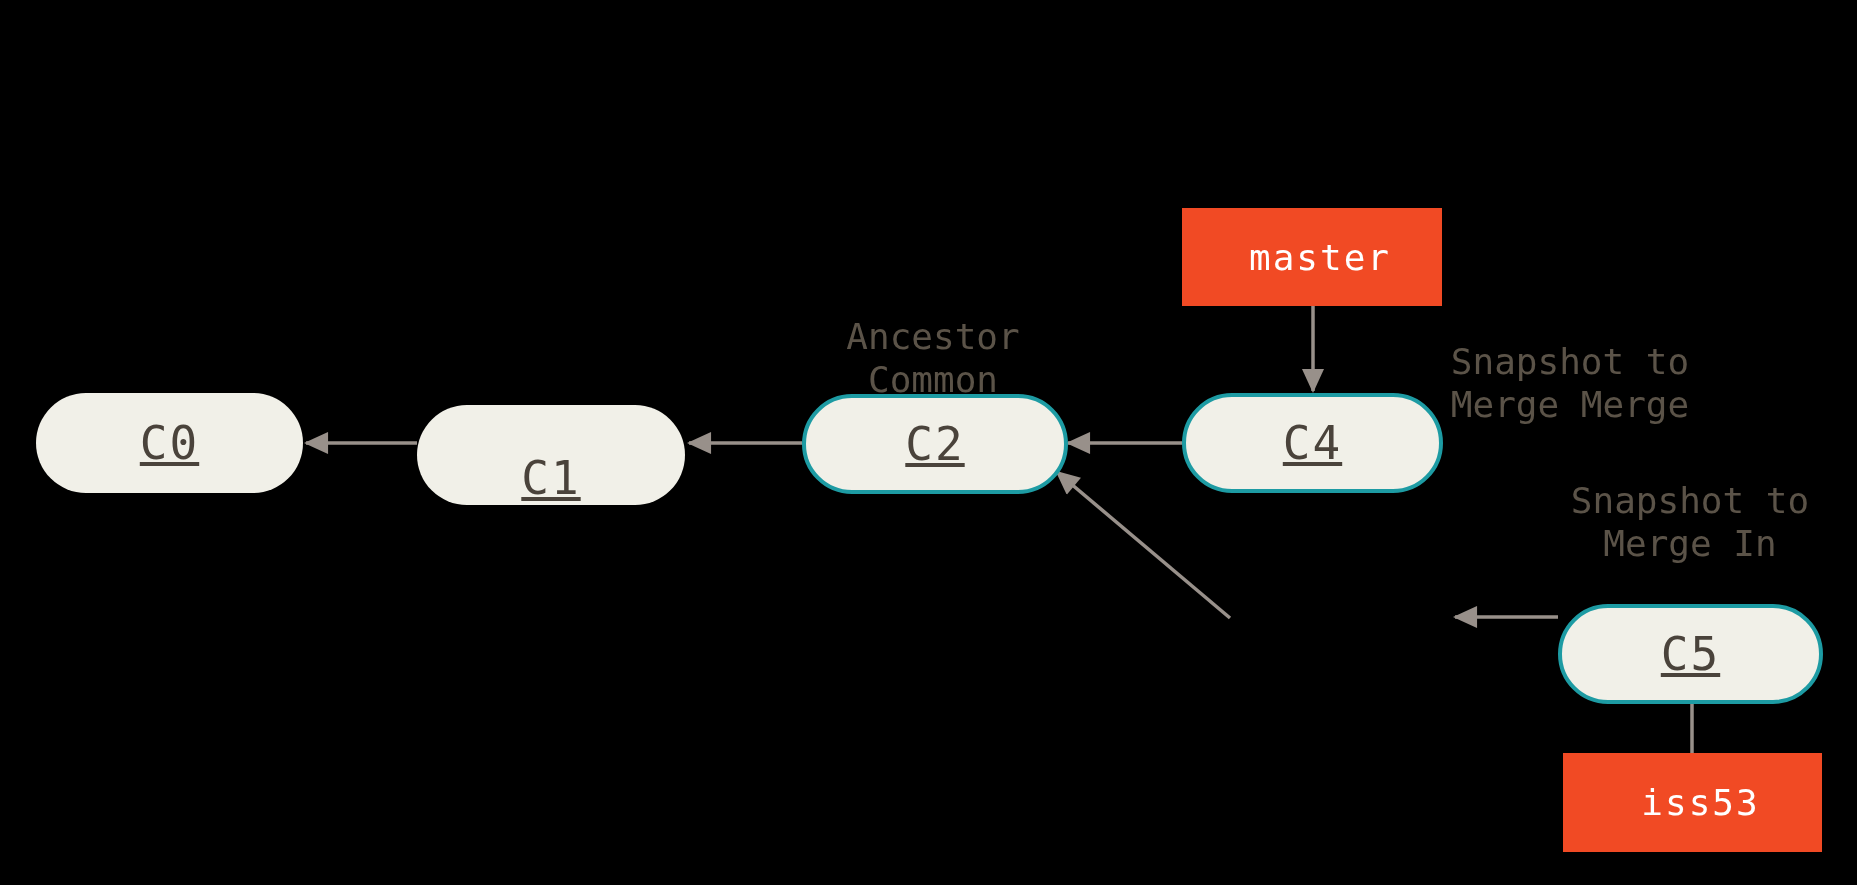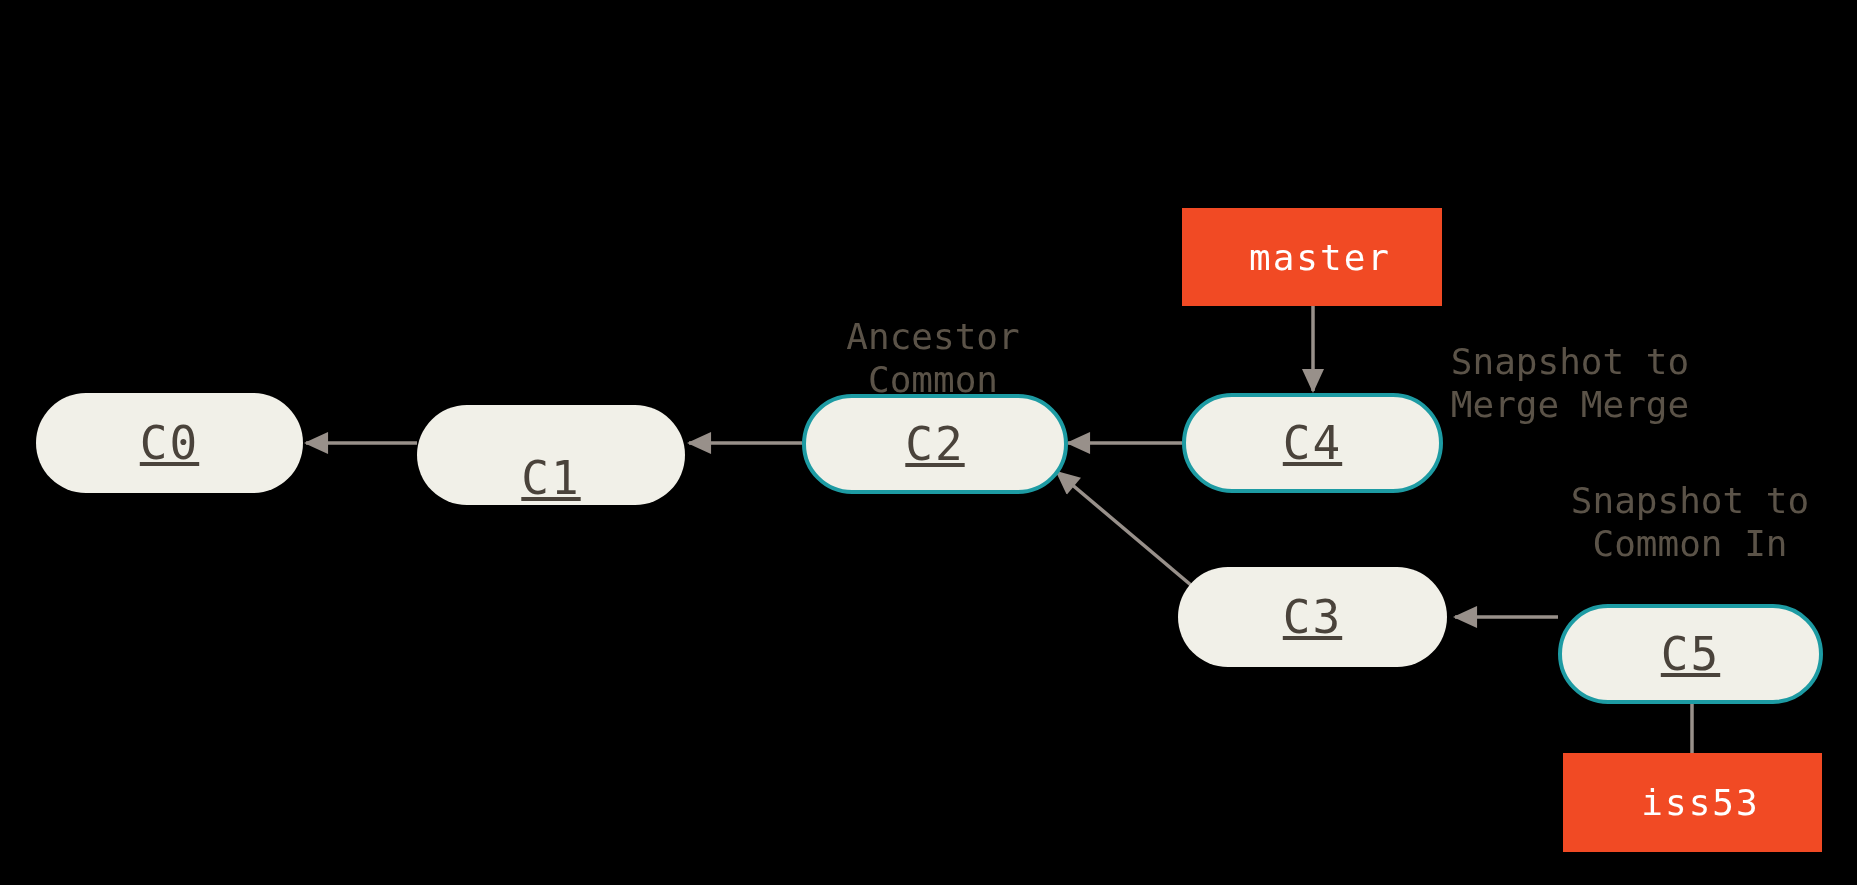--- a/index.html
+++ b/index.html
@@ -85,23 +85,20 @@
   </div>
 
   <div class="commit highlight" style="left:802px;top:394px;width:266px;text-align:center;">
     <span>C2</span>
   </div>
 
   <div class="commit highlight" style="left:1182px;top:393px;width:261px;">
     <span>C4</span>
   </div>
 
-  <div class="commit" style="left:1178px;top:567px;width:269px;">
-    <span>C3</span>
-  </div>
 
   <div class="commit highlight" style="left:1558px;top:568px;width:265px;margin-top:36px;">
     <span>C5</span>
   </div>
 
   <div class="branch" style="left:1182px;top:208px;width:260px;height:98px;">
     <span>master</span>
   </div>
 
   <div class="branch" style="left:1563px;top:753px;width:259px;height:99px;">
@@ -113,16 +110,16 @@
     <div>Common</div>
   </div>
 
   <div class="note" style="left:1410px;top:340px;">
     <div>Snapshot to</div>
     <div>Merge Merge</div>
   </div>
 
   <div class="note" style="left:1530px;top:479px;">
     <div>Snapshot to</div>
-    <div>Common In</div>
+    <div>Merge In</div>
   </div>
 
 </div>
 
 </body></html>

